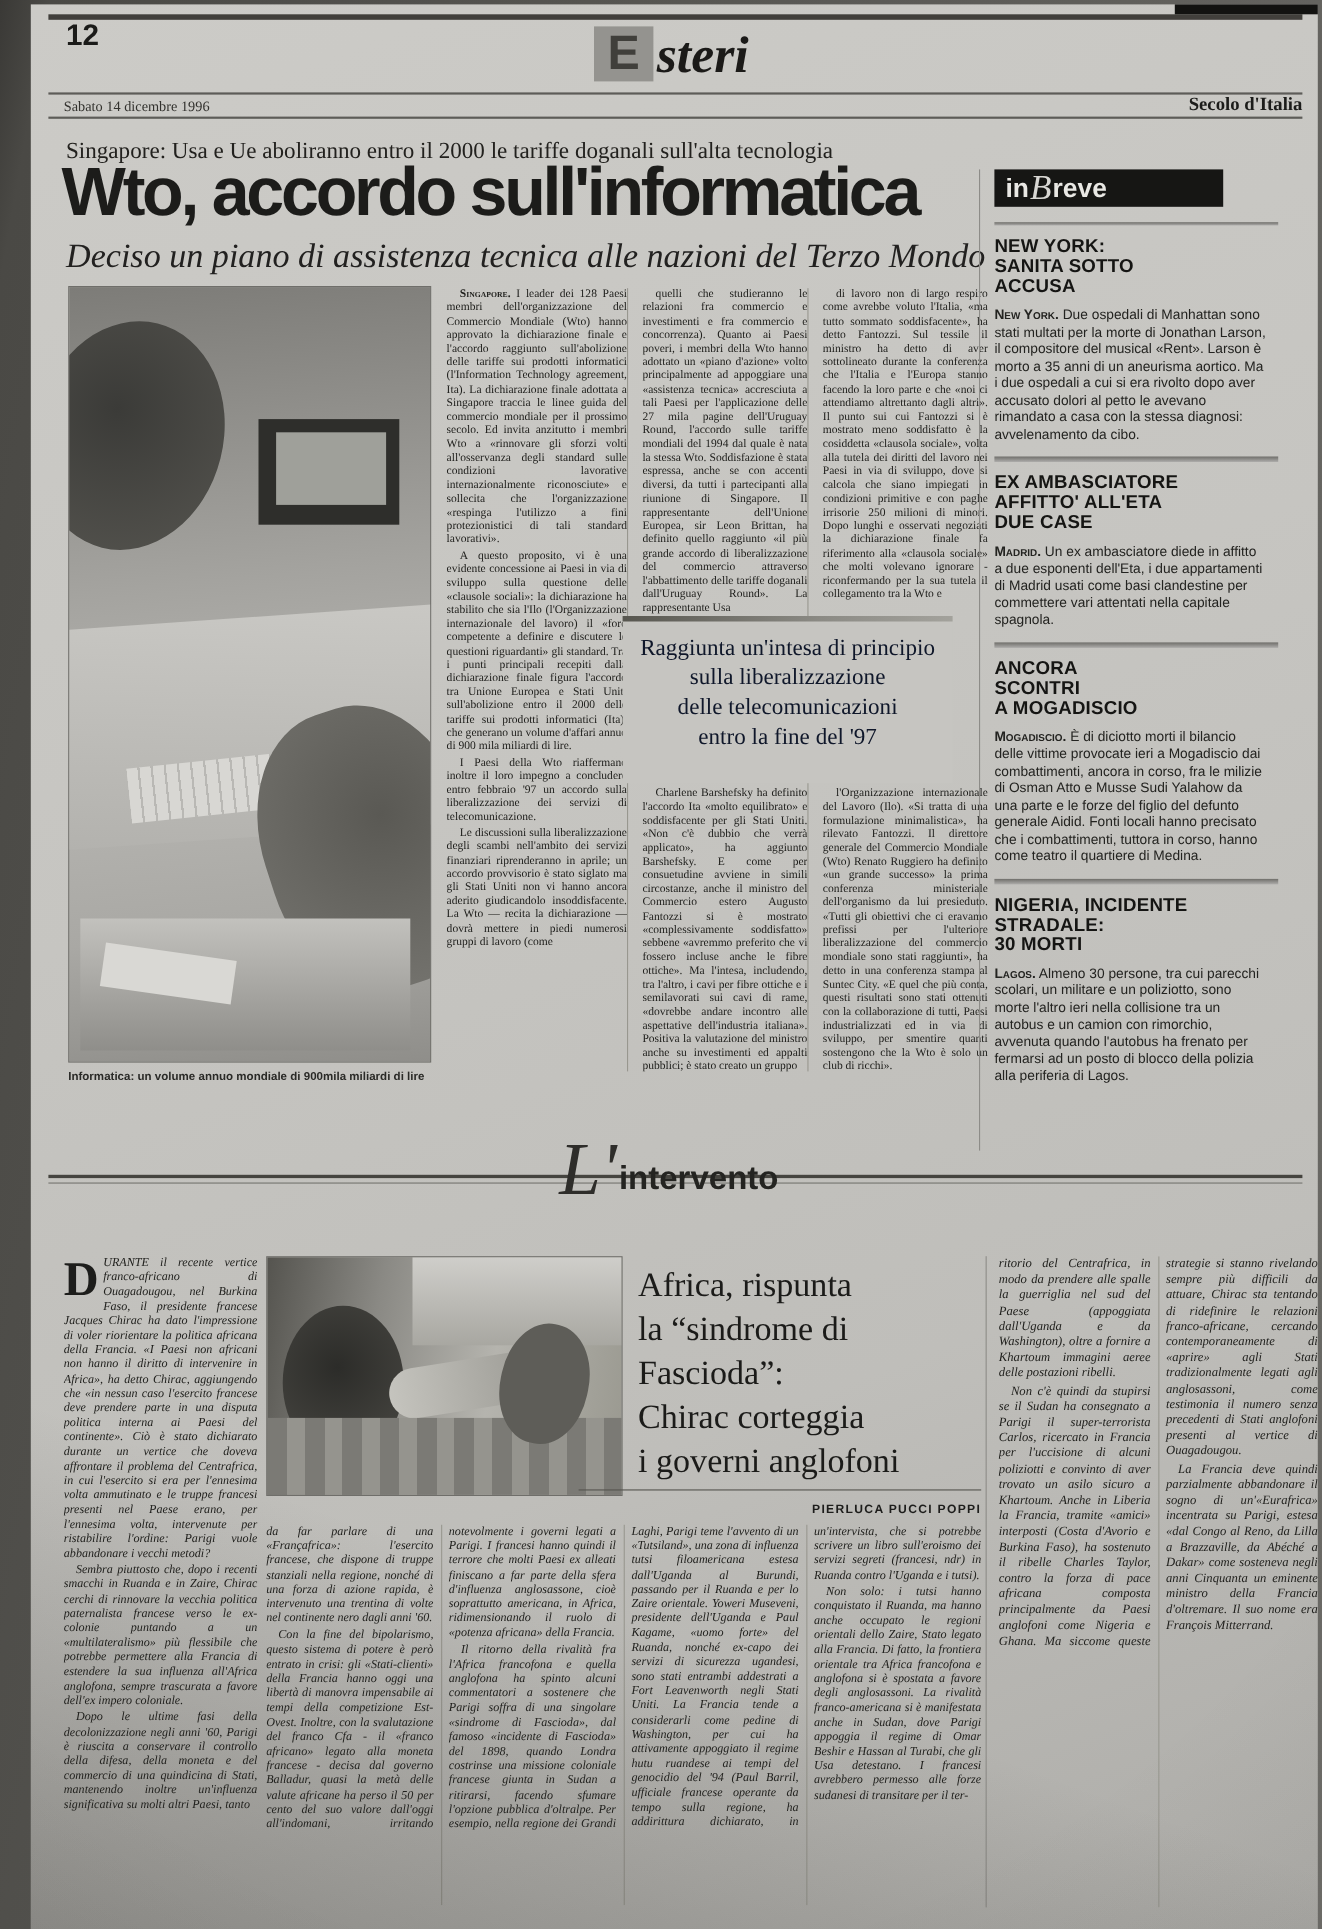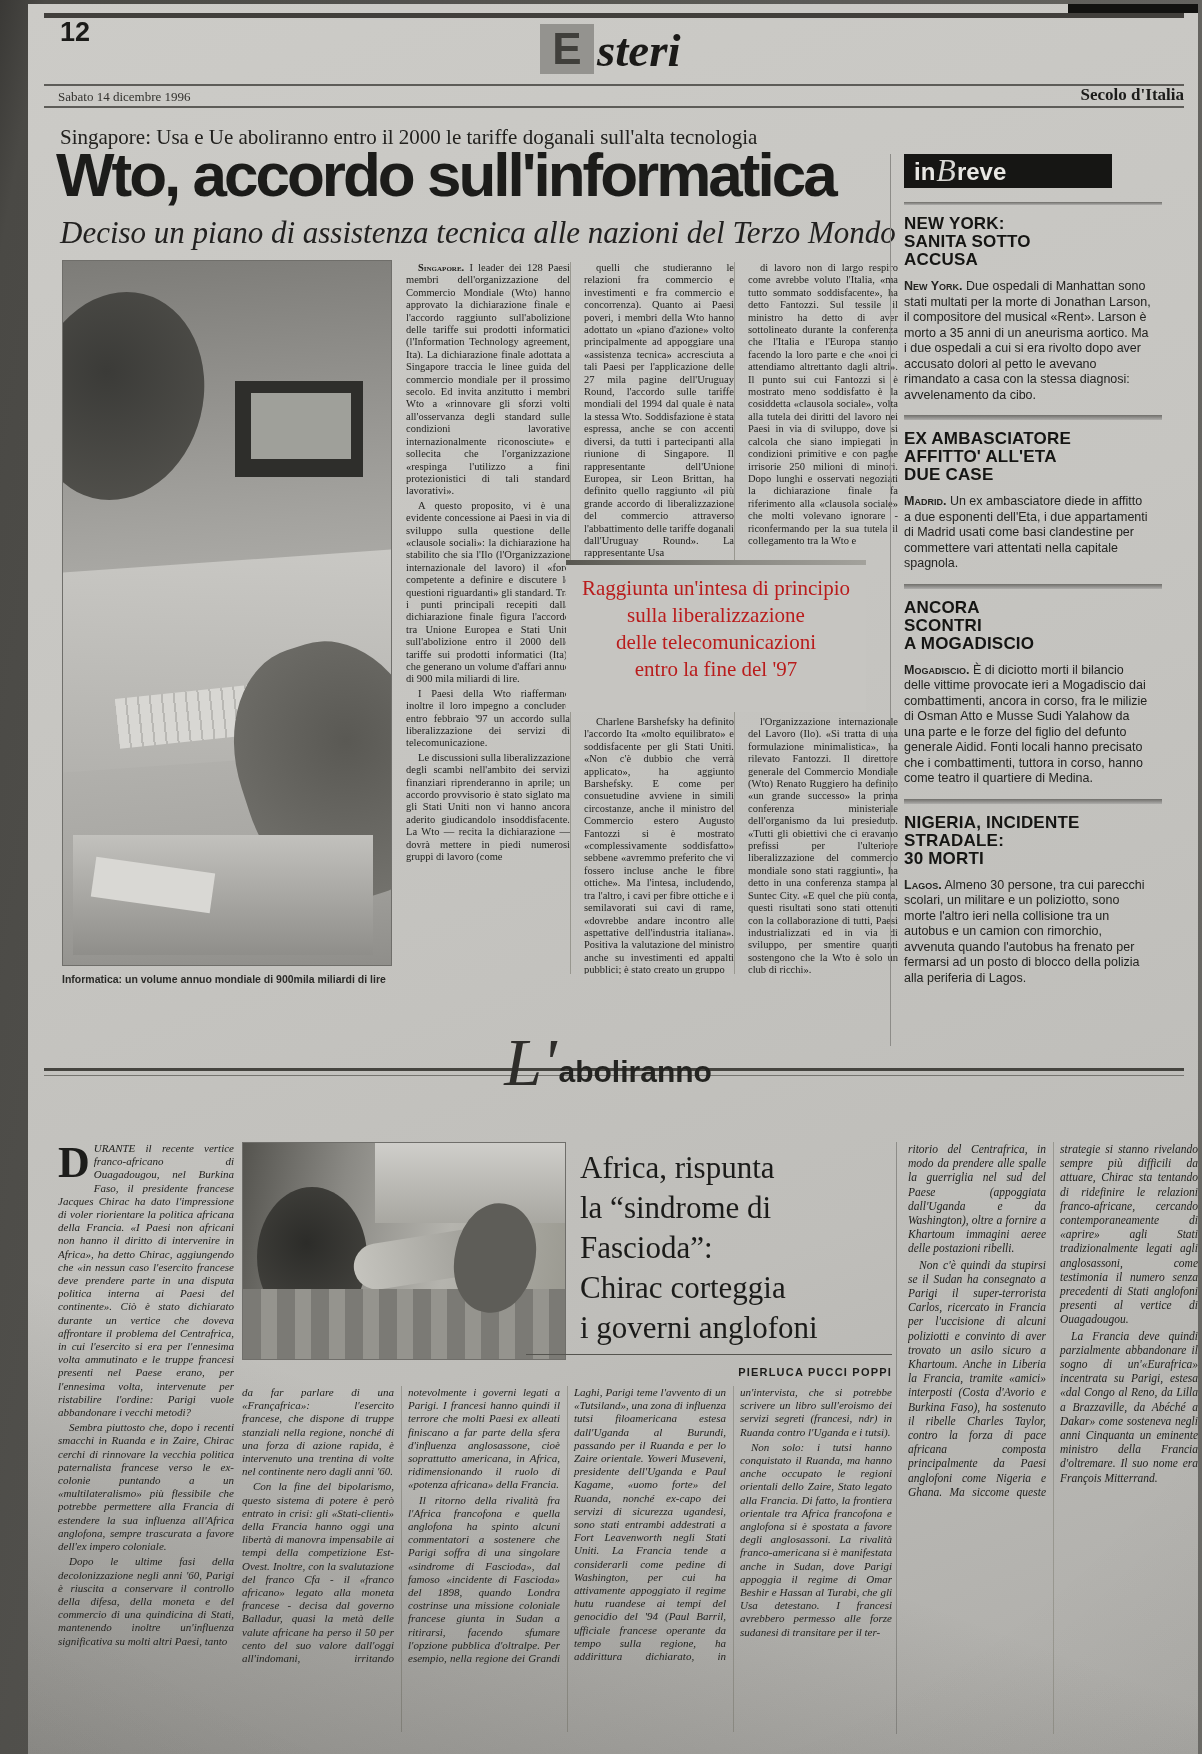--- a/index.html
+++ b/index.html
@@ -37,21 +37,21 @@
   .mcol{width:164px;flex:none;overflow:hidden;height:712px}
   .mcol:not(:first-child){border-left:1px solid #98978f;padding-left:13px}
   .mcol p{font-size:10.5px;line-height:12.4px;text-align:justify;color:#21211e;
           text-indent:12px;margin-bottom:2px}
   .lead-sc{font-variant:small-caps;font-weight:bold}
   .top-block{height:296px;overflow:hidden}
   .pq-space{height:158px}
   .pullquote{position:absolute;left:160px;top:298px;width:300px;height:152px;
              background:#c6c5c1;text-align:center;z-index:2}
   .pq-bar{height:5px;background:linear-gradient(90deg,#57564f,#8b8a84 60%,#a3a29c);margin-bottom:10px}
-  .pq-text{font:21px/27px "Liberation Serif",serif;color:#b91c1c;white-space:pre-line}
+  .pq-text{font:21px/27px "Liberation Serif",serif;color:#0f172a;white-space:pre-line}
   
   .breve-vrule{left:862px;top:150px;width:1px;height:892px;background:#8d8c88}
   .breve{left:876px;top:150px;width:258px}
   .breve-bar{width:208px;height:34px;background:#161614;display:flex;align-items:flex-end;
              padding:0 0 3px 10px;color:#e9e8e4}
   .breve-in,.breve-reve{font:bold 24px/26px "Liberation Sans",sans-serif}
   .breve-b{font:italic 32px/30px "Liberation Serif",serif;margin:0 1px;color:#d8d7d3}
   .breve-sep{height:5px;background:linear-gradient(180deg,#6f6e6a,#aeadab);margin:12px 0 10px}
   .breve-sep.thin{height:3px;margin-top:14px}
   .item-title{font:bold 17px/18px "Liberation Sans",sans-serif;color:#151513;
@@ -189,21 +189,21 @@
 STRADALE:
 30 MORTI</div>
       <div class="item-body"><span class="item-lead">Lagos.</span> <span>Almeno 30 persone, tra cui parecchi scolari, un militare e un poliziotto, sono morte l'altro ieri nella collisione tra un autobus e un camion con rimorchio, avvenuta quando l'autobus ha frenato per fermarsi ad un posto di blocco della polizia alla periferia di Lagos.</span></div>
     </div>
   </div>
 
   <div class="abs int-rule1"></div>
   <div class="abs int-rule2"></div>
   <div class="abs int-title">
     <span class="int-L">L'</span>
-    <span class="int-word">aboliranno</span>
+    <span class="int-word">intervento</span>
   </div>
 
   <div class="abs int-col1 int-body">
     <p class="noindent"><span class="dropcap">D</span><span>URANTE il recente vertice franco-africano di Ouagadougou, nel Burkina Faso, il presidente francese Jacques Chirac ha dato l'impressione di voler riorientare la politica africana della Francia. «I Paesi non africani non hanno il diritto di intervenire in Africa», ha detto Chirac, aggiungendo che «in nessun caso l'esercito francese deve prendere parte in una disputa politica interna ai Paesi del continente». Ciò è stato dichiarato durante un vertice che doveva affrontare il problema del Centrafrica, in cui l'esercito si era per l'ennesima volta ammutinato e le truppe francesi presenti nel Paese erano, per l'ennesima volta, intervenute per ristabilire l'ordine: Parigi vuole abbandonare i vecchi metodi?</span></p>
     <p>Sembra piuttosto che, dopo i recenti smacchi in Ruanda e in Zaire, Chirac cerchi di rinnovare la vecchia politica paternalista francese verso le ex-colonie puntando a un «multilateralismo» più flessibile che potrebbe permettere alla Francia di estendere la sua influenza all'Africa anglofona, sempre trascurata a favore dell'ex impero coloniale.</p>
     <p>Dopo le ultime fasi della decolonizzazione negli anni '60, Parigi è riuscita a conservare il controllo della difesa, della moneta e del commercio di una quindicina di Stati, mantenendo inoltre un'influenza significativa su molti altri Paesi, tanto</p>
   </div>
 
   <div class="int-photo">
     <div class="ph" style="left:14px;top:44px;width:110px;height:140px;border-radius:50%;background:radial-gradient(circle at 45% 40%,#2c2c29,#4b4a45)"></div>

